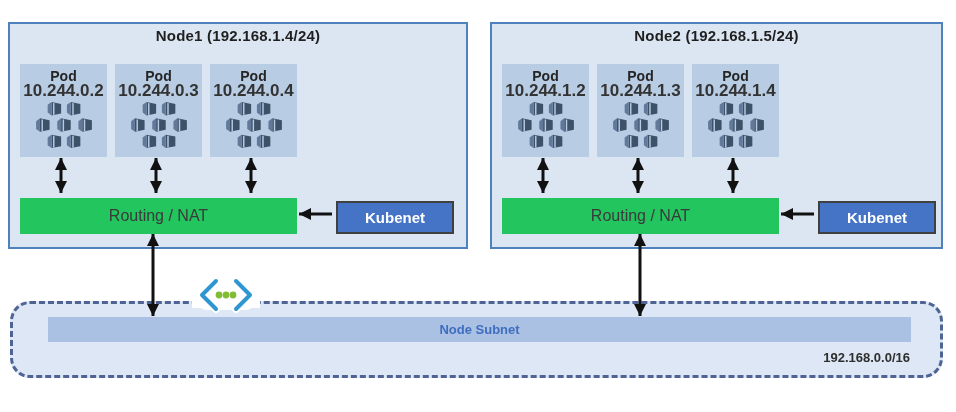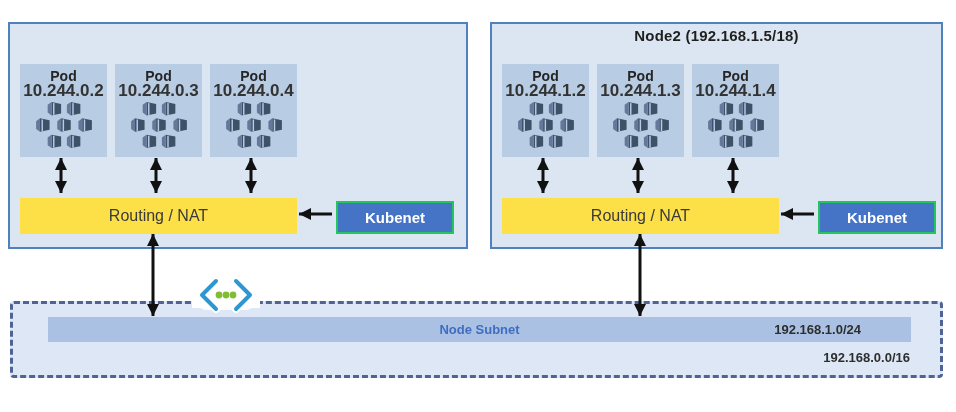--- a/index.html
+++ b/index.html
@@ -17,31 +17,31 @@
   }
   .pod-box{
     position:absolute;top:40px;width:87px;height:93px;background:#b8cce4;
     text-align:center;box-sizing:border-box;
   }
   .pod-label{font-size:14px;font-weight:700;color:#252525;margin-top:4px;line-height:16px;}
   .pod-ip{font-size:17px;font-weight:600;color:#333;line-height:13px;}
   .pod-icon{display:block;margin:4px auto 0 auto;}
   .routing-bar{
     position:absolute;left:10px;top:174px;width:277px;height:36px;
-    background:#fde047;text-align:center;line-height:36px;
+    background:#22c55e;text-align:center;line-height:36px;
     font-size:16px;color:#3a3a3a;font-weight:500;
   }
   .kubenet-btn{
     position:absolute;left:326px;top:177px;width:118px;height:33px;
-    background:#4574c6;border:2px solid #22c55e;box-sizing:border-box;
+    background:#4574c6;border:2px solid #404040;box-sizing:border-box;
     text-align:center;line-height:29px;font-size:15px;font-weight:700;color:#ffffff;
   }
   .vnet-box{
     position:absolute;left:10px;top:301px;width:933px;height:77px;
-    background:#dde7f5;border:3px dashed #4f6494;border-radius:4px;box-sizing:border-box;
+    background:#dde7f5;border:3px dashed #4f6494;border-radius:20px;box-sizing:border-box;
   }
   .subnet-bar{
     position:absolute;left:35px;top:13px;width:863px;height:25px;background:#aac1e3;
   }
   .subnet-label{
     position:absolute;left:0;right:0;top:0;height:25px;line-height:25px;text-align:center;
     font-size:13px;font-weight:700;color:#3f6ec0;
   }
   .subnet-cidr{
     position:absolute;right:50px;top:0;height:25px;line-height:25px;
@@ -78,20 +78,21 @@
         <use href="#ctr" x="14" y="34"></use>
           <use href="#ctr" x="34" y="34"></use>
       </g>
       <marker id="ah" markerUnits="userSpaceOnUse" markerWidth="13" markerHeight="12" refX="12" refY="6" orient="auto-start-reverse">
         <path d="M0,0 L12,6 L0,12 Z" fill="#111111"></path>
       </marker>
     </defs>
   </svg>
 
   <section class="node-box" style="left:8px;width:460px;">
+    <div class="node-title">Node1 (192.168.1.4/24)</div>
 
     <div class="pod-box" style="left:10px;">
       <div class="pod-label">Pod</div>
       <div class="pod-ip">10.244.0.2</div>
       <svg class="pod-icon" width="62" height="50" viewBox="0 0 64 52">
           <use href="#ctr-cluster"></use>
         </svg>
     </div>
     <div class="pod-box" style="left:105px;">
       <div class="pod-label">Pod</div>
@@ -106,21 +107,21 @@
       <svg class="pod-icon" width="62" height="50" viewBox="0 0 64 52">
           <use href="#ctr-cluster"></use>
         </svg>
     </div>
 
     <div class="routing-bar">Routing / NAT</div>
     <div class="kubenet-btn">Kubenet</div>
   </section>
 
   <section class="node-box" style="left:490px;width:453px;">
-    <div class="node-title">Node2 (192.168.1.5/18)</div>
+    <div class="node-title">Node2 (192.168.1.5/24)</div>
 
     <div class="pod-box" style="left:10px;">
       <div class="pod-label">Pod</div>
       <div class="pod-ip">10.244.1.2</div>
       <svg class="pod-icon" width="62" height="50" viewBox="0 0 64 52">
           <use href="#ctr-cluster"></use>
         </svg>
     </div>
     <div class="pod-box" style="left:105px;">
       <div class="pod-label">Pod</div>
@@ -137,21 +138,20 @@
         </svg>
     </div>
 
     <div class="routing-bar">Routing / NAT</div>
     <div class="kubenet-btn">Kubenet</div>
   </section>
 
   <section class="vnet-box">
     <div class="subnet-bar">
       <div class="subnet-label">Node Subnet</div>
-      <div class="subnet-cidr">192.168.1.0/24</div>
     </div>
     <div class="vnet-cidr">192.168.0.0/16</div>
   </section>
 
   <div class="dash-patch"></div>
   <svg class="vnet-icon" width="64" height="38" viewBox="0 0 64 38">
     <rect x="4" y="2" width="56" height="32" rx="8" fill="#ffffff" opacity="0.9"></rect>
     <path d="M22,5 L8,19 L22,33" fill="none" stroke="#ffffff" stroke-width="8" stroke-linecap="round" stroke-linejoin="round"></path>
     <path d="M42,5 L56,19 L42,33" fill="none" stroke="#ffffff" stroke-width="8" stroke-linecap="round" stroke-linejoin="round"></path>
     <path d="M22,5 L8,19 L22,33" fill="none" stroke="#2e96d0" stroke-width="4" stroke-linecap="round" stroke-linejoin="round"></path>

